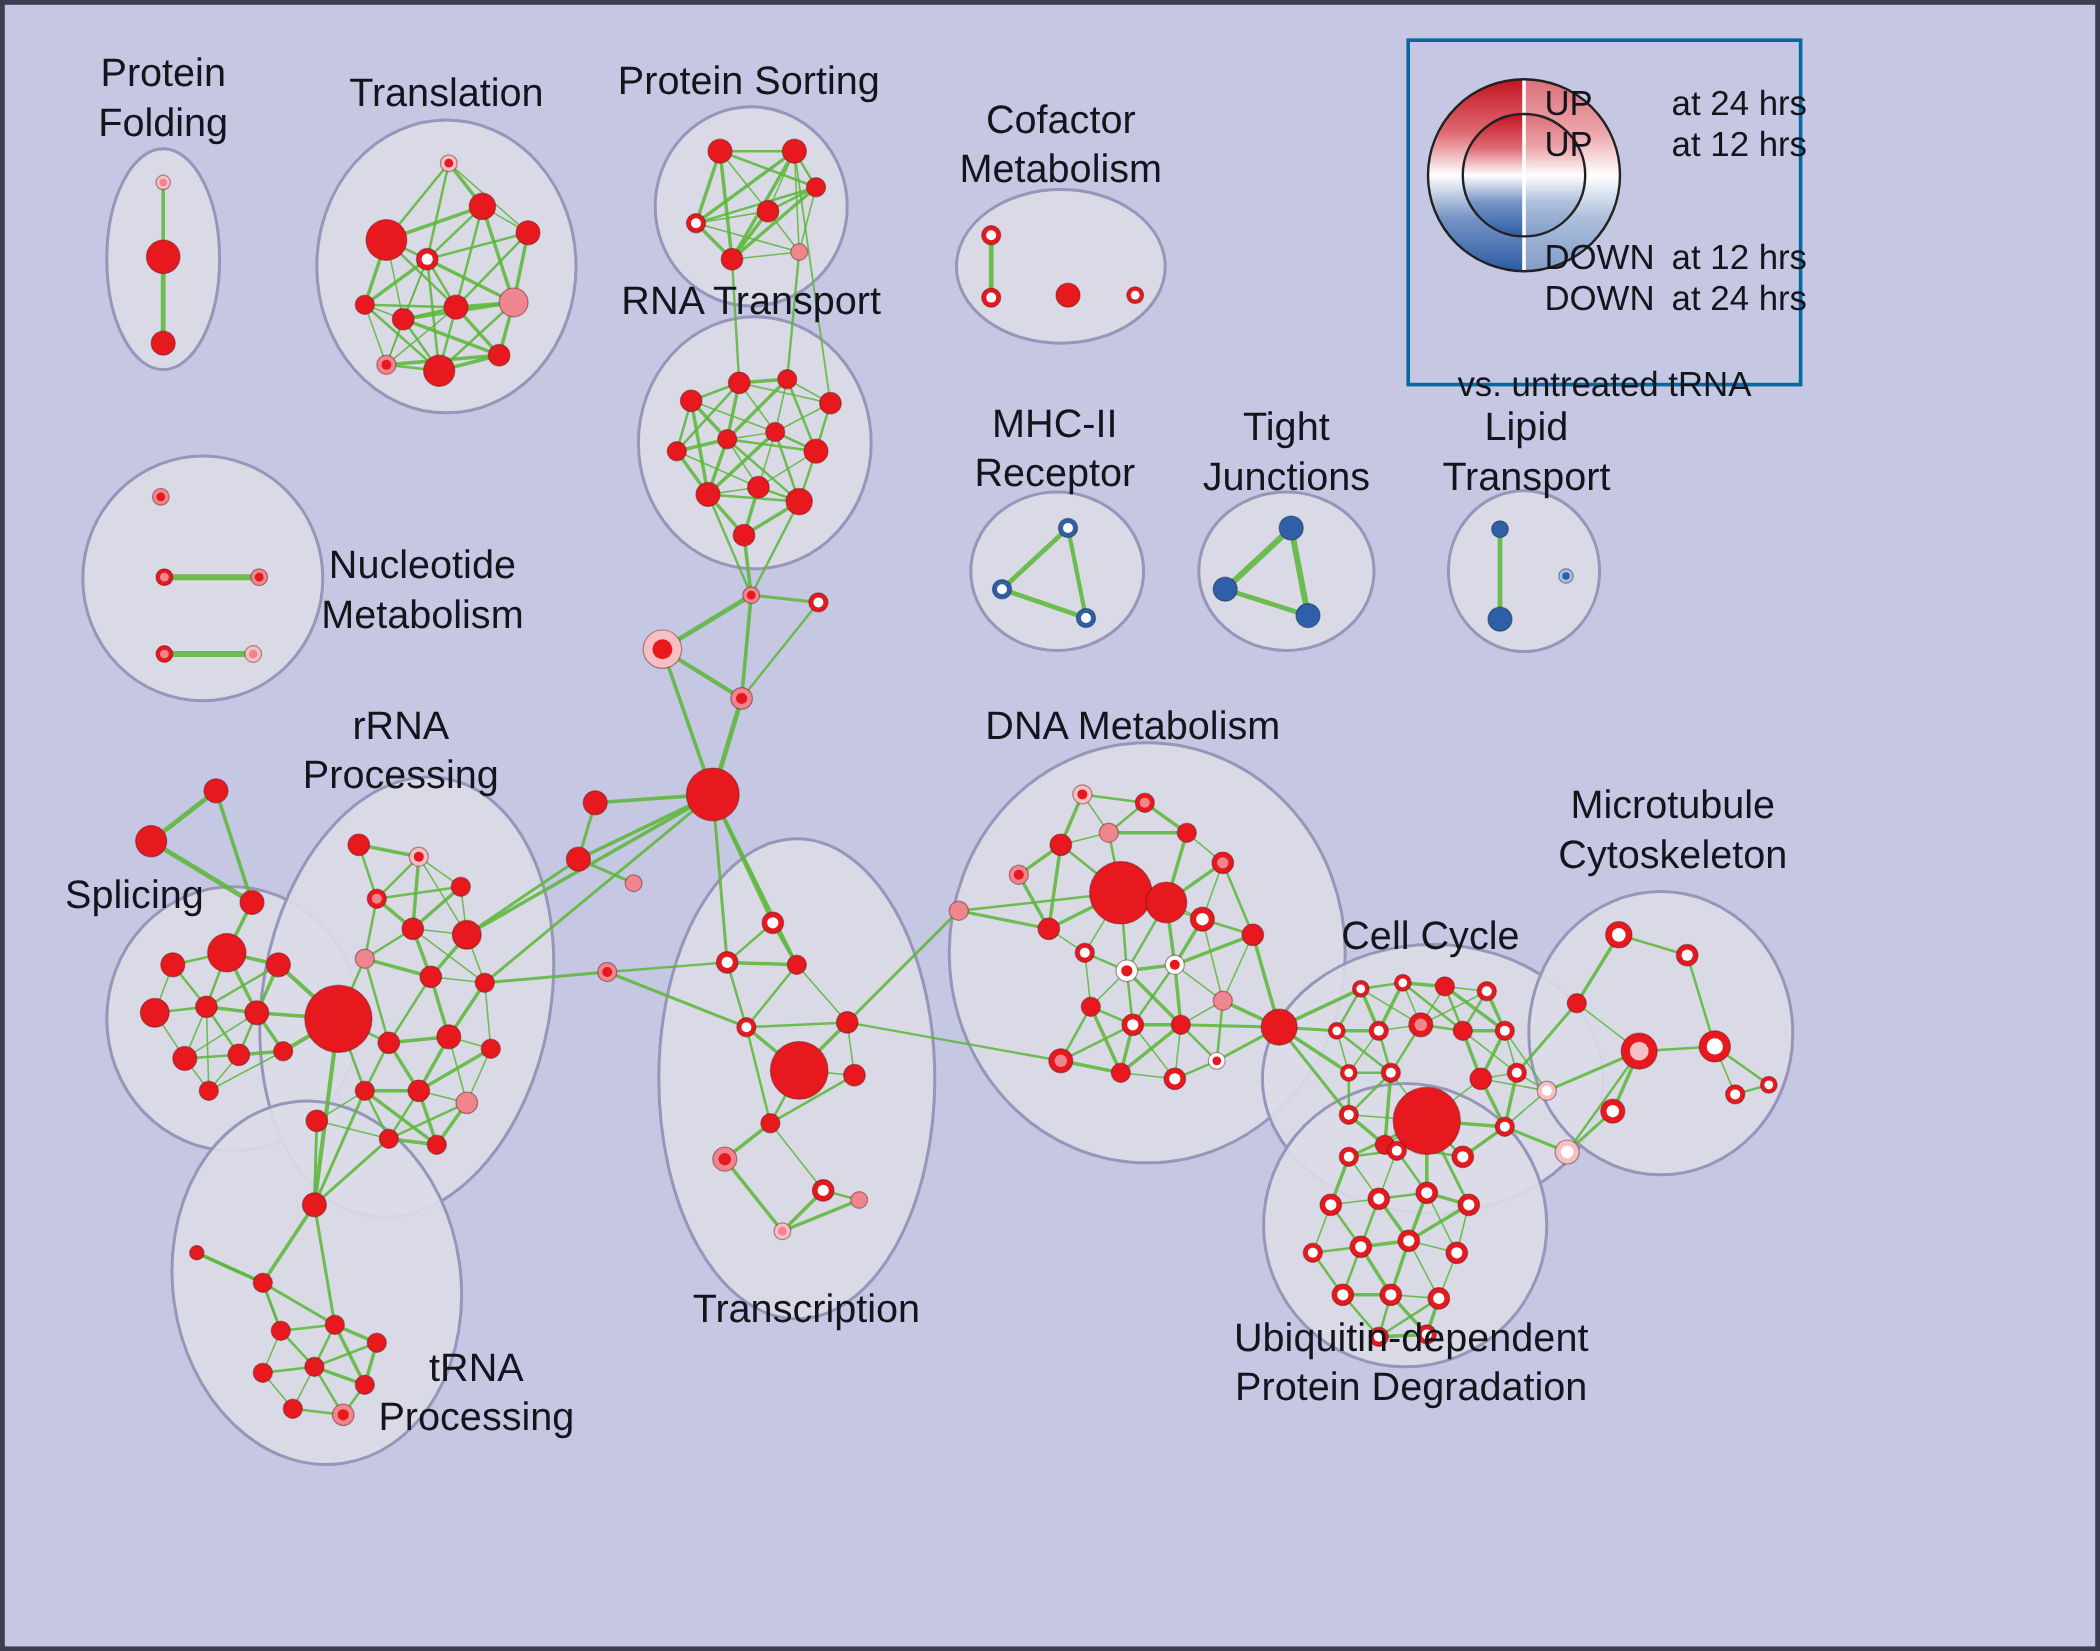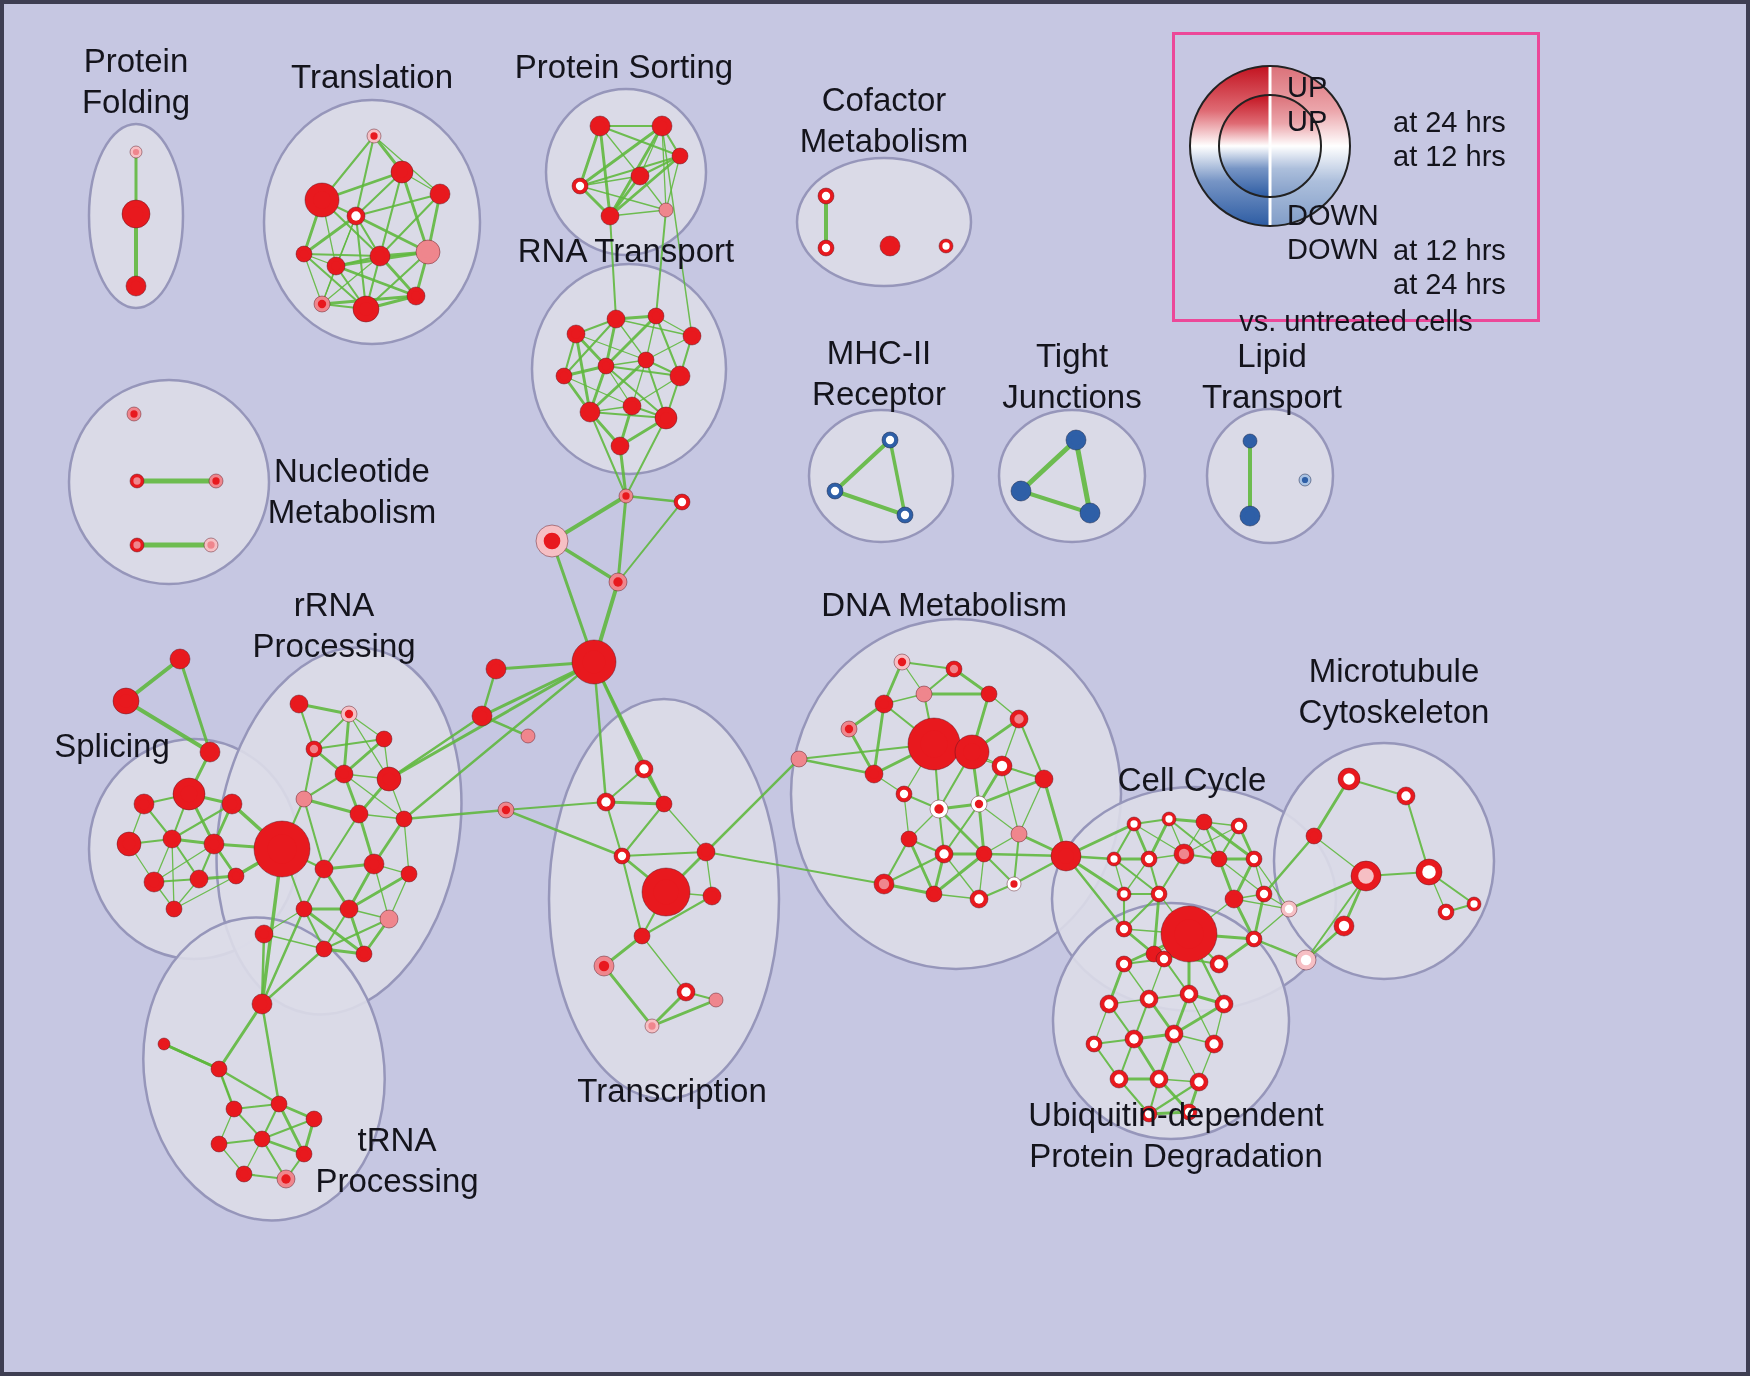--- a/index.html
+++ b/index.html
@@ -4,26 +4,26 @@
 <style>
   html,body{margin:0;padding:0;}
   body{
     width:1750px;height:1376px;position:relative;overflow:hidden;
     background:#c6c7e2;border:4px solid #3e3e52;box-sizing:border-box;
     font-family:"Liberation Sans",sans-serif;
   }
   #net{position:absolute;left:0;top:0;}
   .clabel{font-family:"Liberation Sans",sans-serif;font-size:33px;fill:#14141c;}
   #legend-box{
-    position:absolute;left:1168px;top:28px;width:368px;height:290px;
-    border:3px solid #ec4899;box-sizing:border-box;
+    position:absolute;left:1168px;top:28px;width:330px;height:290px;
+    border:3px solid #0369a1;box-sizing:border-box;
   }
   #legend-ring{position:absolute;left:10px;top:26px;}
   .lg-word{position:absolute;font-size:29px;color:#14141c;white-space:nowrap;}
-  .lg-time{position:absolute;left:218px;font-size:29px;color:#14141c;white-space:nowrap;margin-top:35px;}
+  .lg-time{position:absolute;left:218px;font-size:29px;color:#14141c;white-space:nowrap;}
   .lg-note{position:absolute;width:100%;text-align:center;font-size:29px;color:#14141c;}
 </style>
 </head>
 <body>
 
 <svg id="net" width="1750" height="1376" viewBox="0 0 1750 1376">
     <g>
       <ellipse cx="132" cy="212" rx="47" ry="92" fill="#dbdbe8" fill-opacity="0.9" stroke="#9696ba" stroke-width="2.5"></ellipse>
       <ellipse cx="368" cy="218" rx="108" ry="122" fill="#dbdbe8" fill-opacity="0.9" stroke="#9696ba" stroke-width="2.5"></ellipse>
       <ellipse cx="622" cy="168" rx="80" ry="83" fill="#dbdbe8" fill-opacity="0.9" stroke="#9696ba" stroke-width="2.5"></ellipse>
@@ -875,14 +875,14 @@
     <circle cx="85" cy="85" r="51" fill="none" stroke="#222" stroke-width="2"></circle>
   </svg>
   <div class="lg-word" style="left:112px;top:36px;">UP</div>
   <div class="lg-time" style="top:36px;">at 24 hrs</div>
   <div class="lg-word" style="left:112px;top:70px;">UP</div>
   <div class="lg-time" style="top:70px;">at 12 hrs</div>
   <div class="lg-word" style="left:112px;top:164px;">DOWN</div>
   <div class="lg-time" style="top:164px;">at 12 hrs</div>
   <div class="lg-word" style="left:112px;top:198px;">DOWN</div>
   <div class="lg-time" style="top:198px;">at 24 hrs</div>
-  <div class="lg-note" style="top:270px;">vs. untreated cells</div>
+  <div class="lg-note" style="top:270px;">vs. untreated tRNA</div>
 </div>
 
 </body></html>

